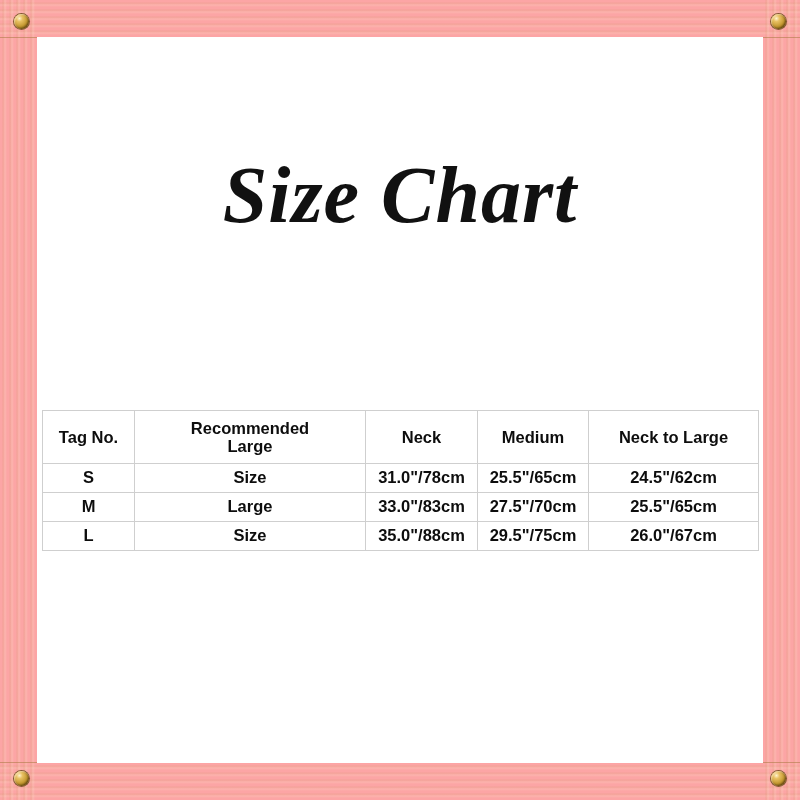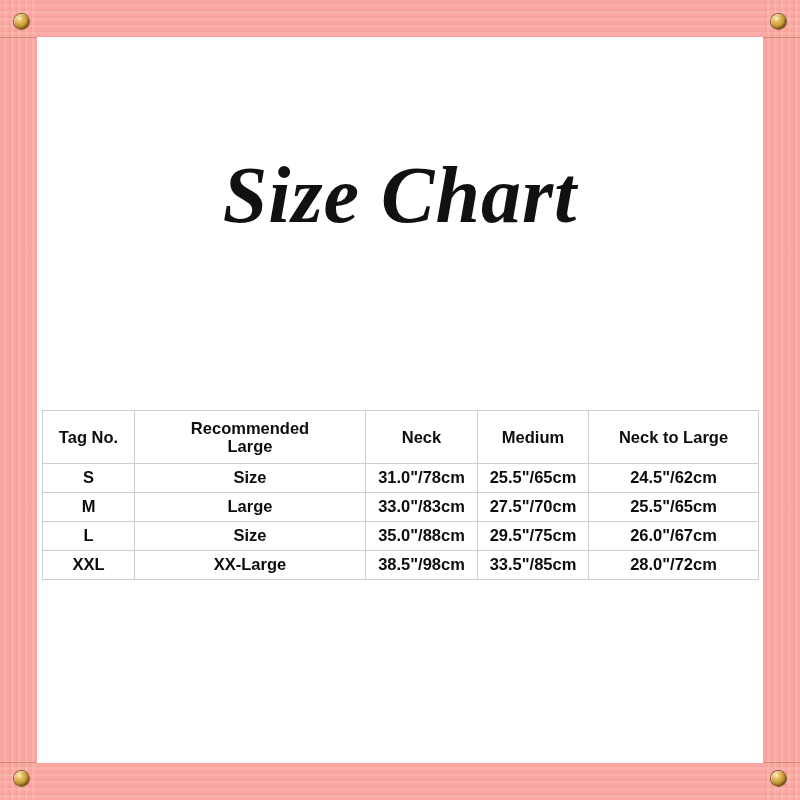--- a/index.html
+++ b/index.html
@@ -278,24 +278,17 @@
           <td>27.5"/70cm</td>
           <td>25.5"/65cm</td>
         </tr>
         <tr>
           <td>L</td>
           <td>Size</td>
           <td>35.0"/88cm</td>
           <td>29.5"/75cm</td>
           <td>26.0"/67cm</td>
         </tr>
-        <tr>
-          <td>XXL</td>
-          <td>XX-Large</td>
-          <td>38.5"/98cm</td>
-          <td>33.5"/85cm</td>
-          <td>28.0"/72cm</td>
-        </tr>
       </tbody>
     </table>
   </div>
 
 </div>
 
 </body></html>

